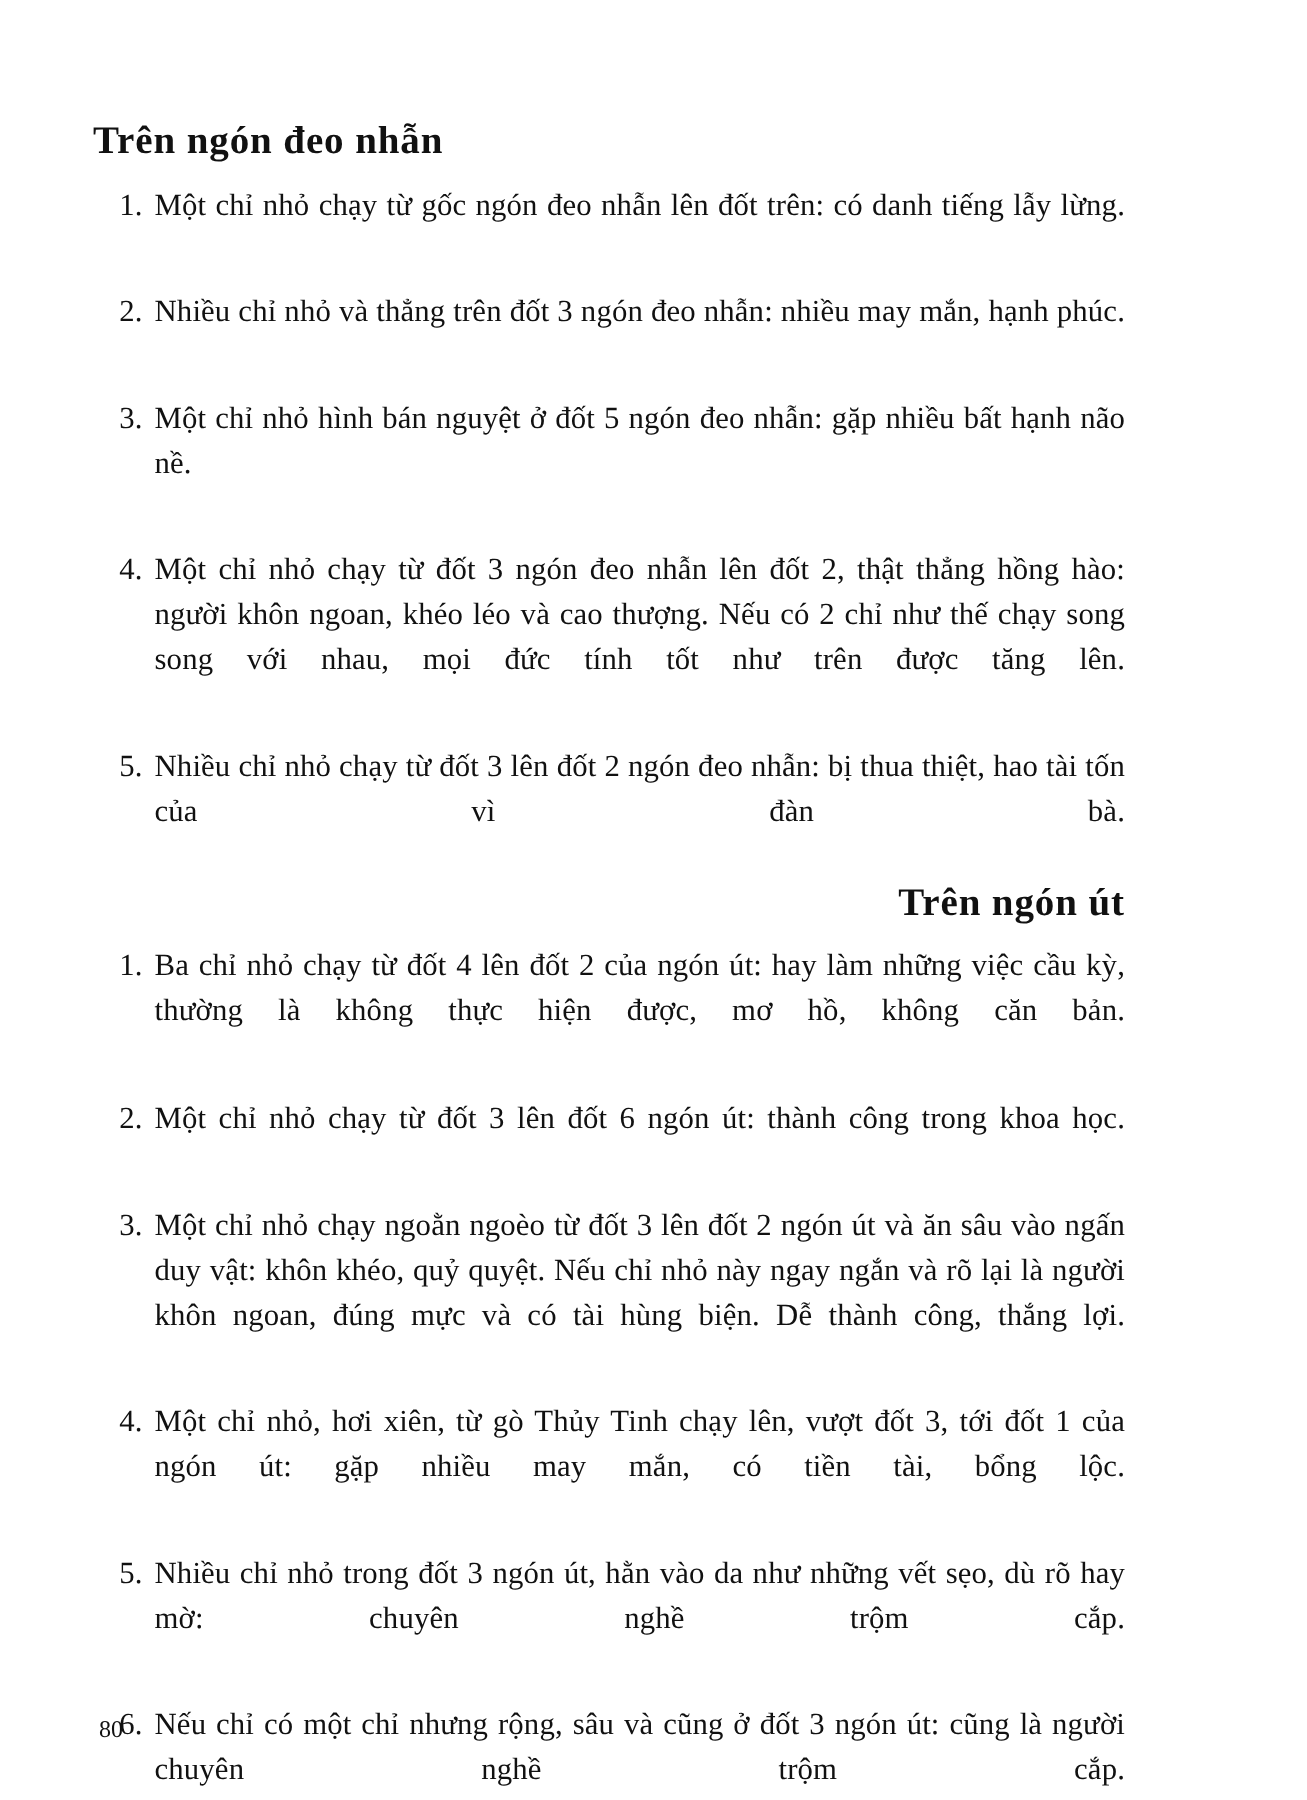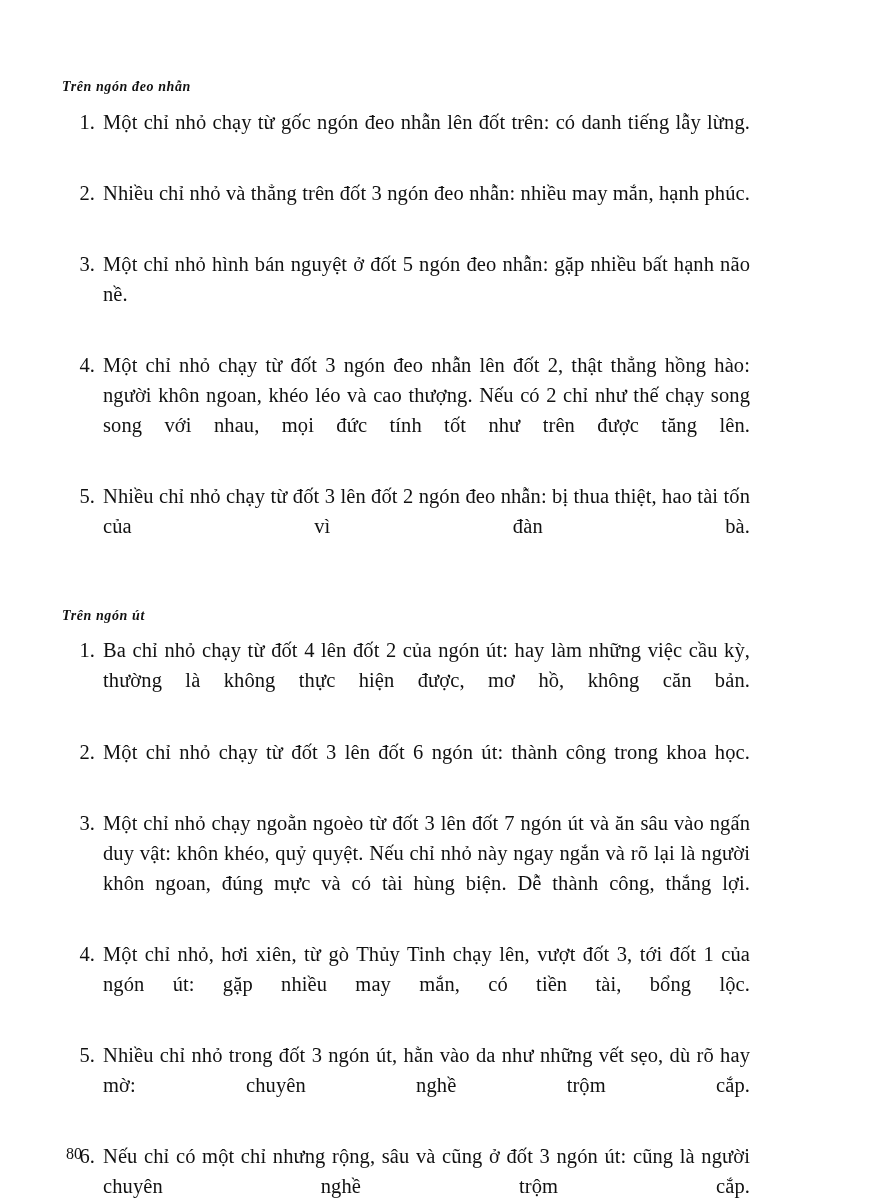--- a/index.html
+++ b/index.html
@@ -24,29 +24,28 @@
     box-sizing: border-box;
   }
   .content {
     position: absolute;
     left: 62px;
     top: 78px;
     width: 688px;
   }
 
   .section-heading {
-    font-style: italic;
     font-weight: bold;
-    font-size: 14px;
+    font-size: 26px;
     letter-spacing: 0.6px;
     margin: 0 0 11px 0;
     line-height: 1.25;
   }
   .section-heading.second {
-    margin-top: 36px;
+    text-align: right;
   }
 
   ol.list {
     list-style: none;
     margin: 0;
     padding: 0;
   }
   ol.list > li {
     position: relative;
     padding-left: 41px;
@@ -124,21 +123,21 @@
       <li>
         <span class="marker">1.</span>
         <span class="body">Ba chỉ nhỏ chạy từ đốt 4 lên đốt 2 của ngón út: hay làm những việc cầu kỳ, thường là không thực hiện được, mơ hồ, không căn bản.</span>
       </li>
       <li>
         <span class="marker">2.</span>
         <span class="body">Một chỉ nhỏ chạy từ đốt 3 lên đốt 6 ngón út: thành công trong khoa học.</span>
       </li>
       <li>
         <span class="marker">3.</span>
-        <span class="body">Một chỉ nhỏ chạy ngoằn ngoèo từ đốt 3 lên đốt 7 ngón út và ăn sâu vào ngấn duy vật: khôn khéo, quỷ quyệt. Nếu chỉ nhỏ này ngay ngắn và rõ lại là người khôn ngoan, đúng mực và có tài hùng biện. Dễ thành công, thắng lợi.</span>
+        <span class="body">Một chỉ nhỏ chạy ngoằn ngoèo từ đốt 3 lên đốt 2 ngón út và ăn sâu vào ngấn duy vật: khôn khéo, quỷ quyệt. Nếu chỉ nhỏ này ngay ngắn và rõ lại là người khôn ngoan, đúng mực và có tài hùng biện. Dễ thành công, thắng lợi.</span>
       </li>
       <li>
         <span class="marker">4.</span>
         <span class="body">Một chỉ nhỏ, hơi xiên, từ gò Thủy Tinh chạy lên, vượt đốt 3, tới đốt 1 của ngón út: gặp nhiều may mắn, có tiền tài, bổng lộc.</span>
       </li>
       <li>
         <span class="marker">5.</span>
         <span class="body">Nhiều chỉ nhỏ trong đốt 3 ngón út, hằn vào da như những vết sẹo, dù rõ hay mờ: chuyên nghề trộm cắp.</span>
       </li>
       <li>

